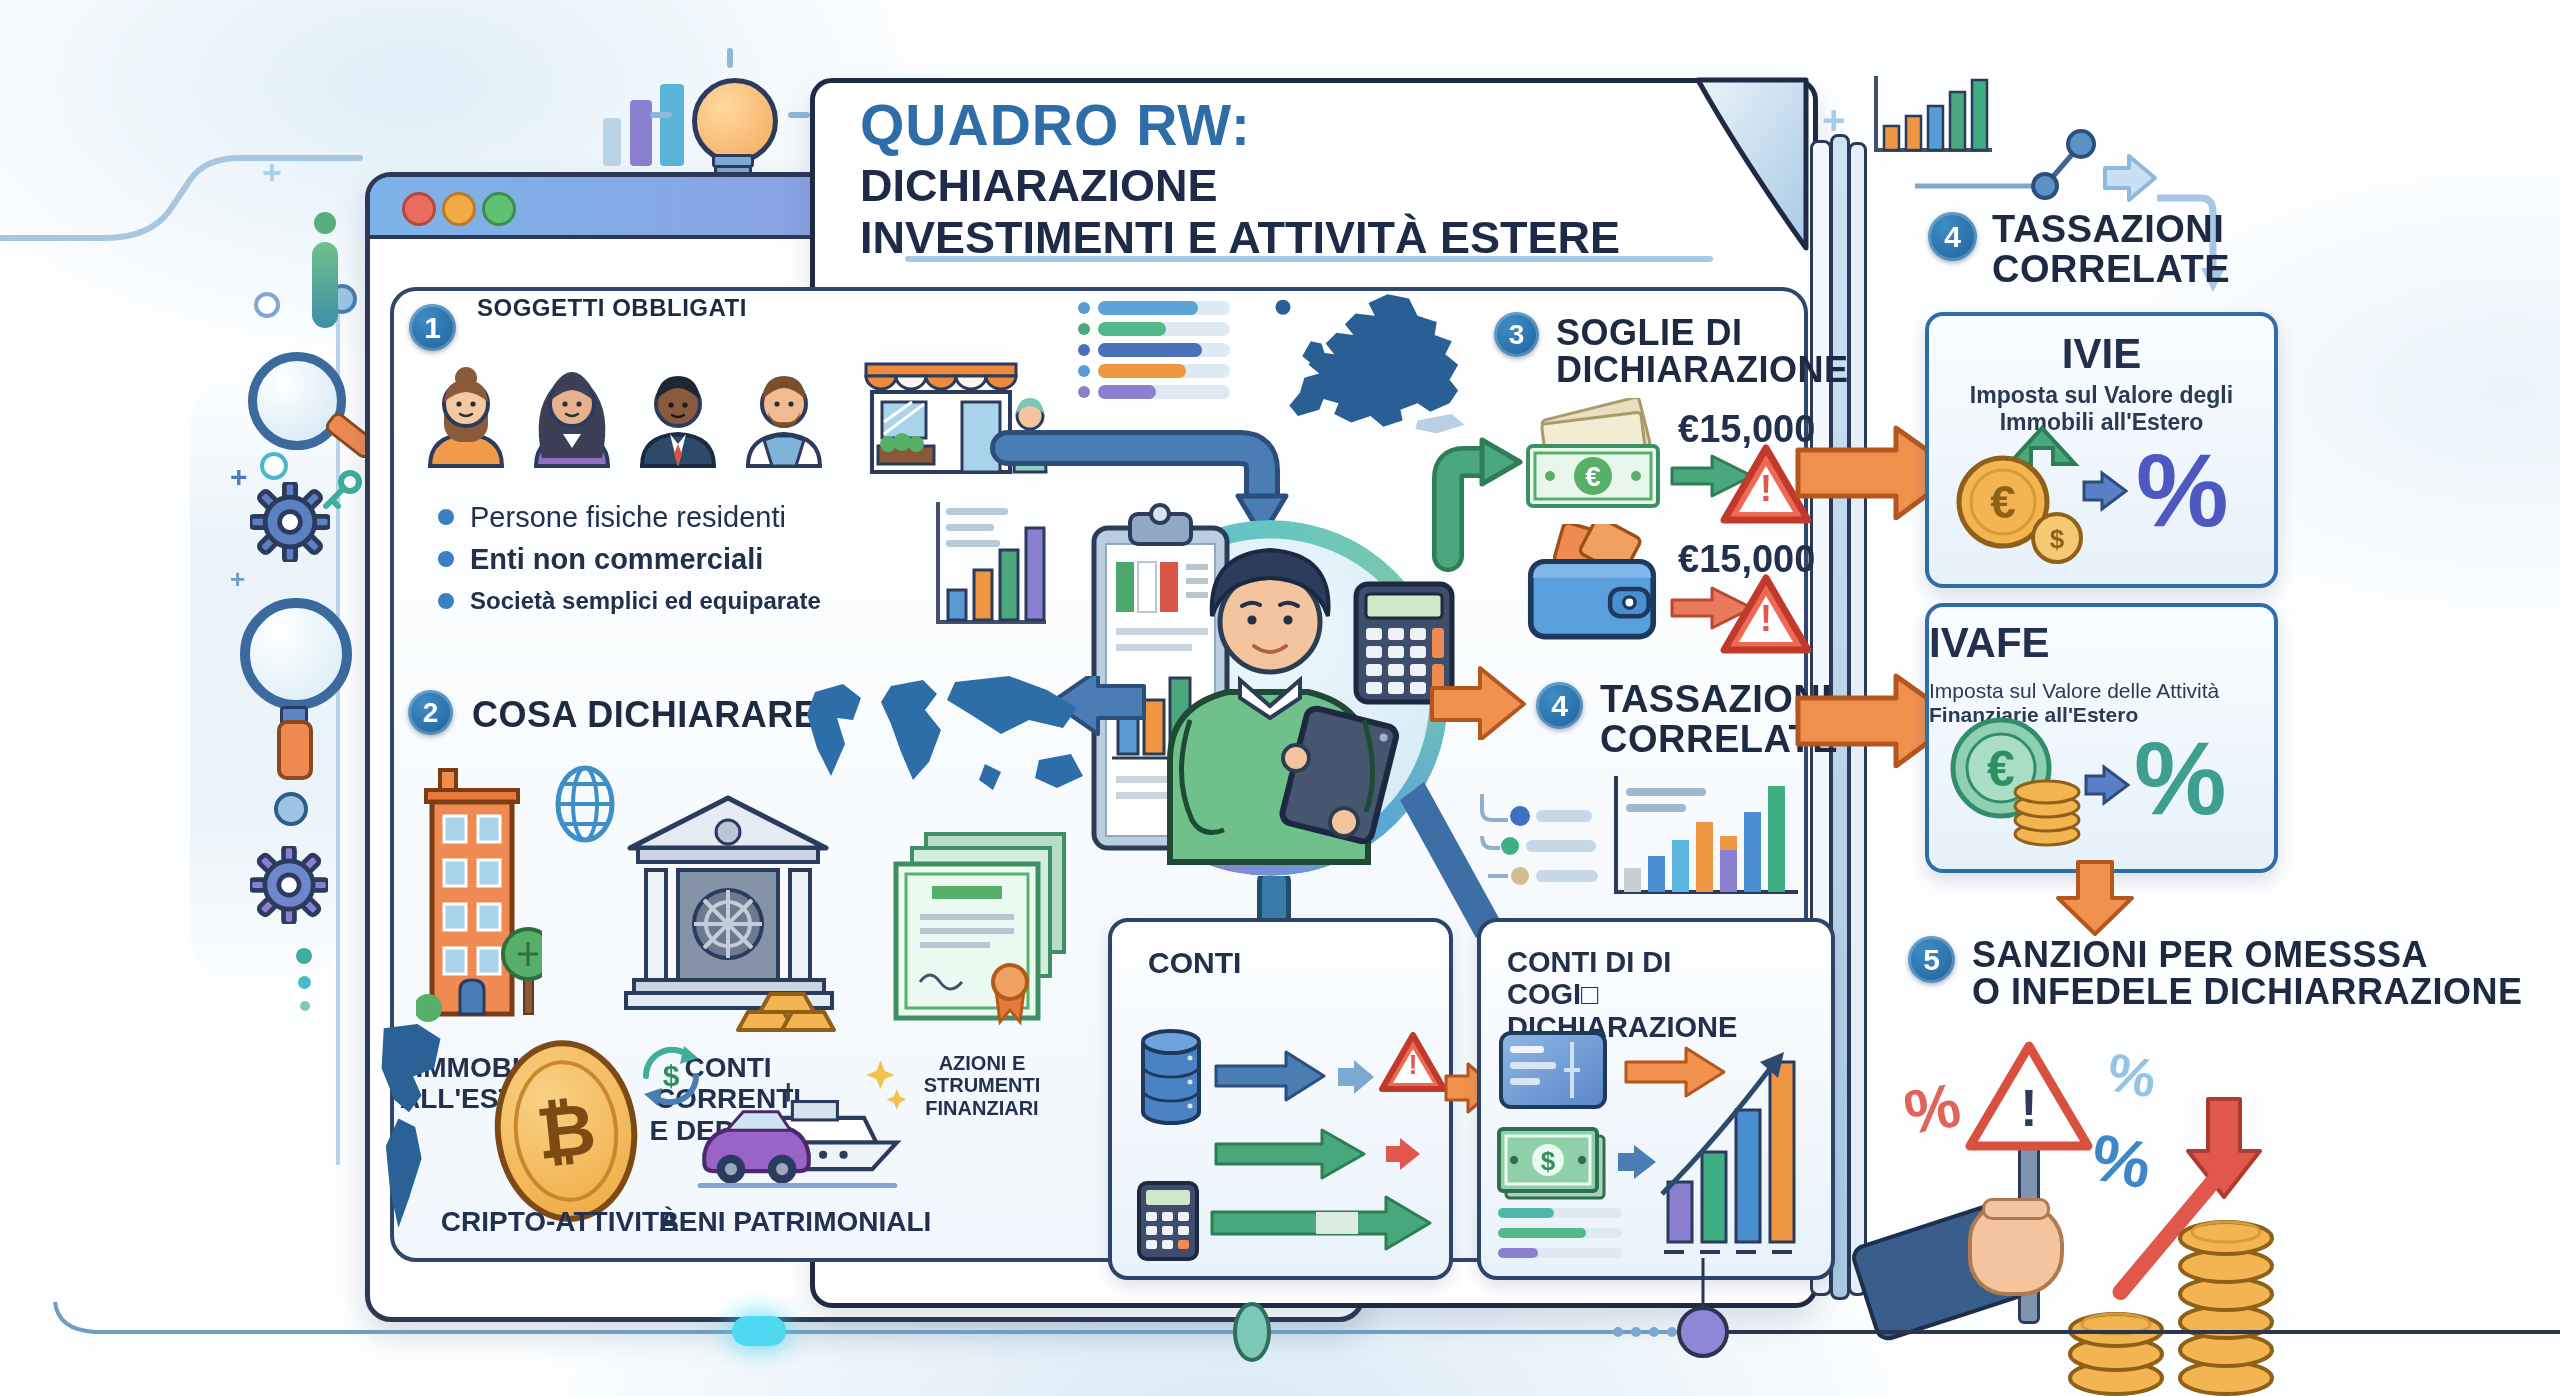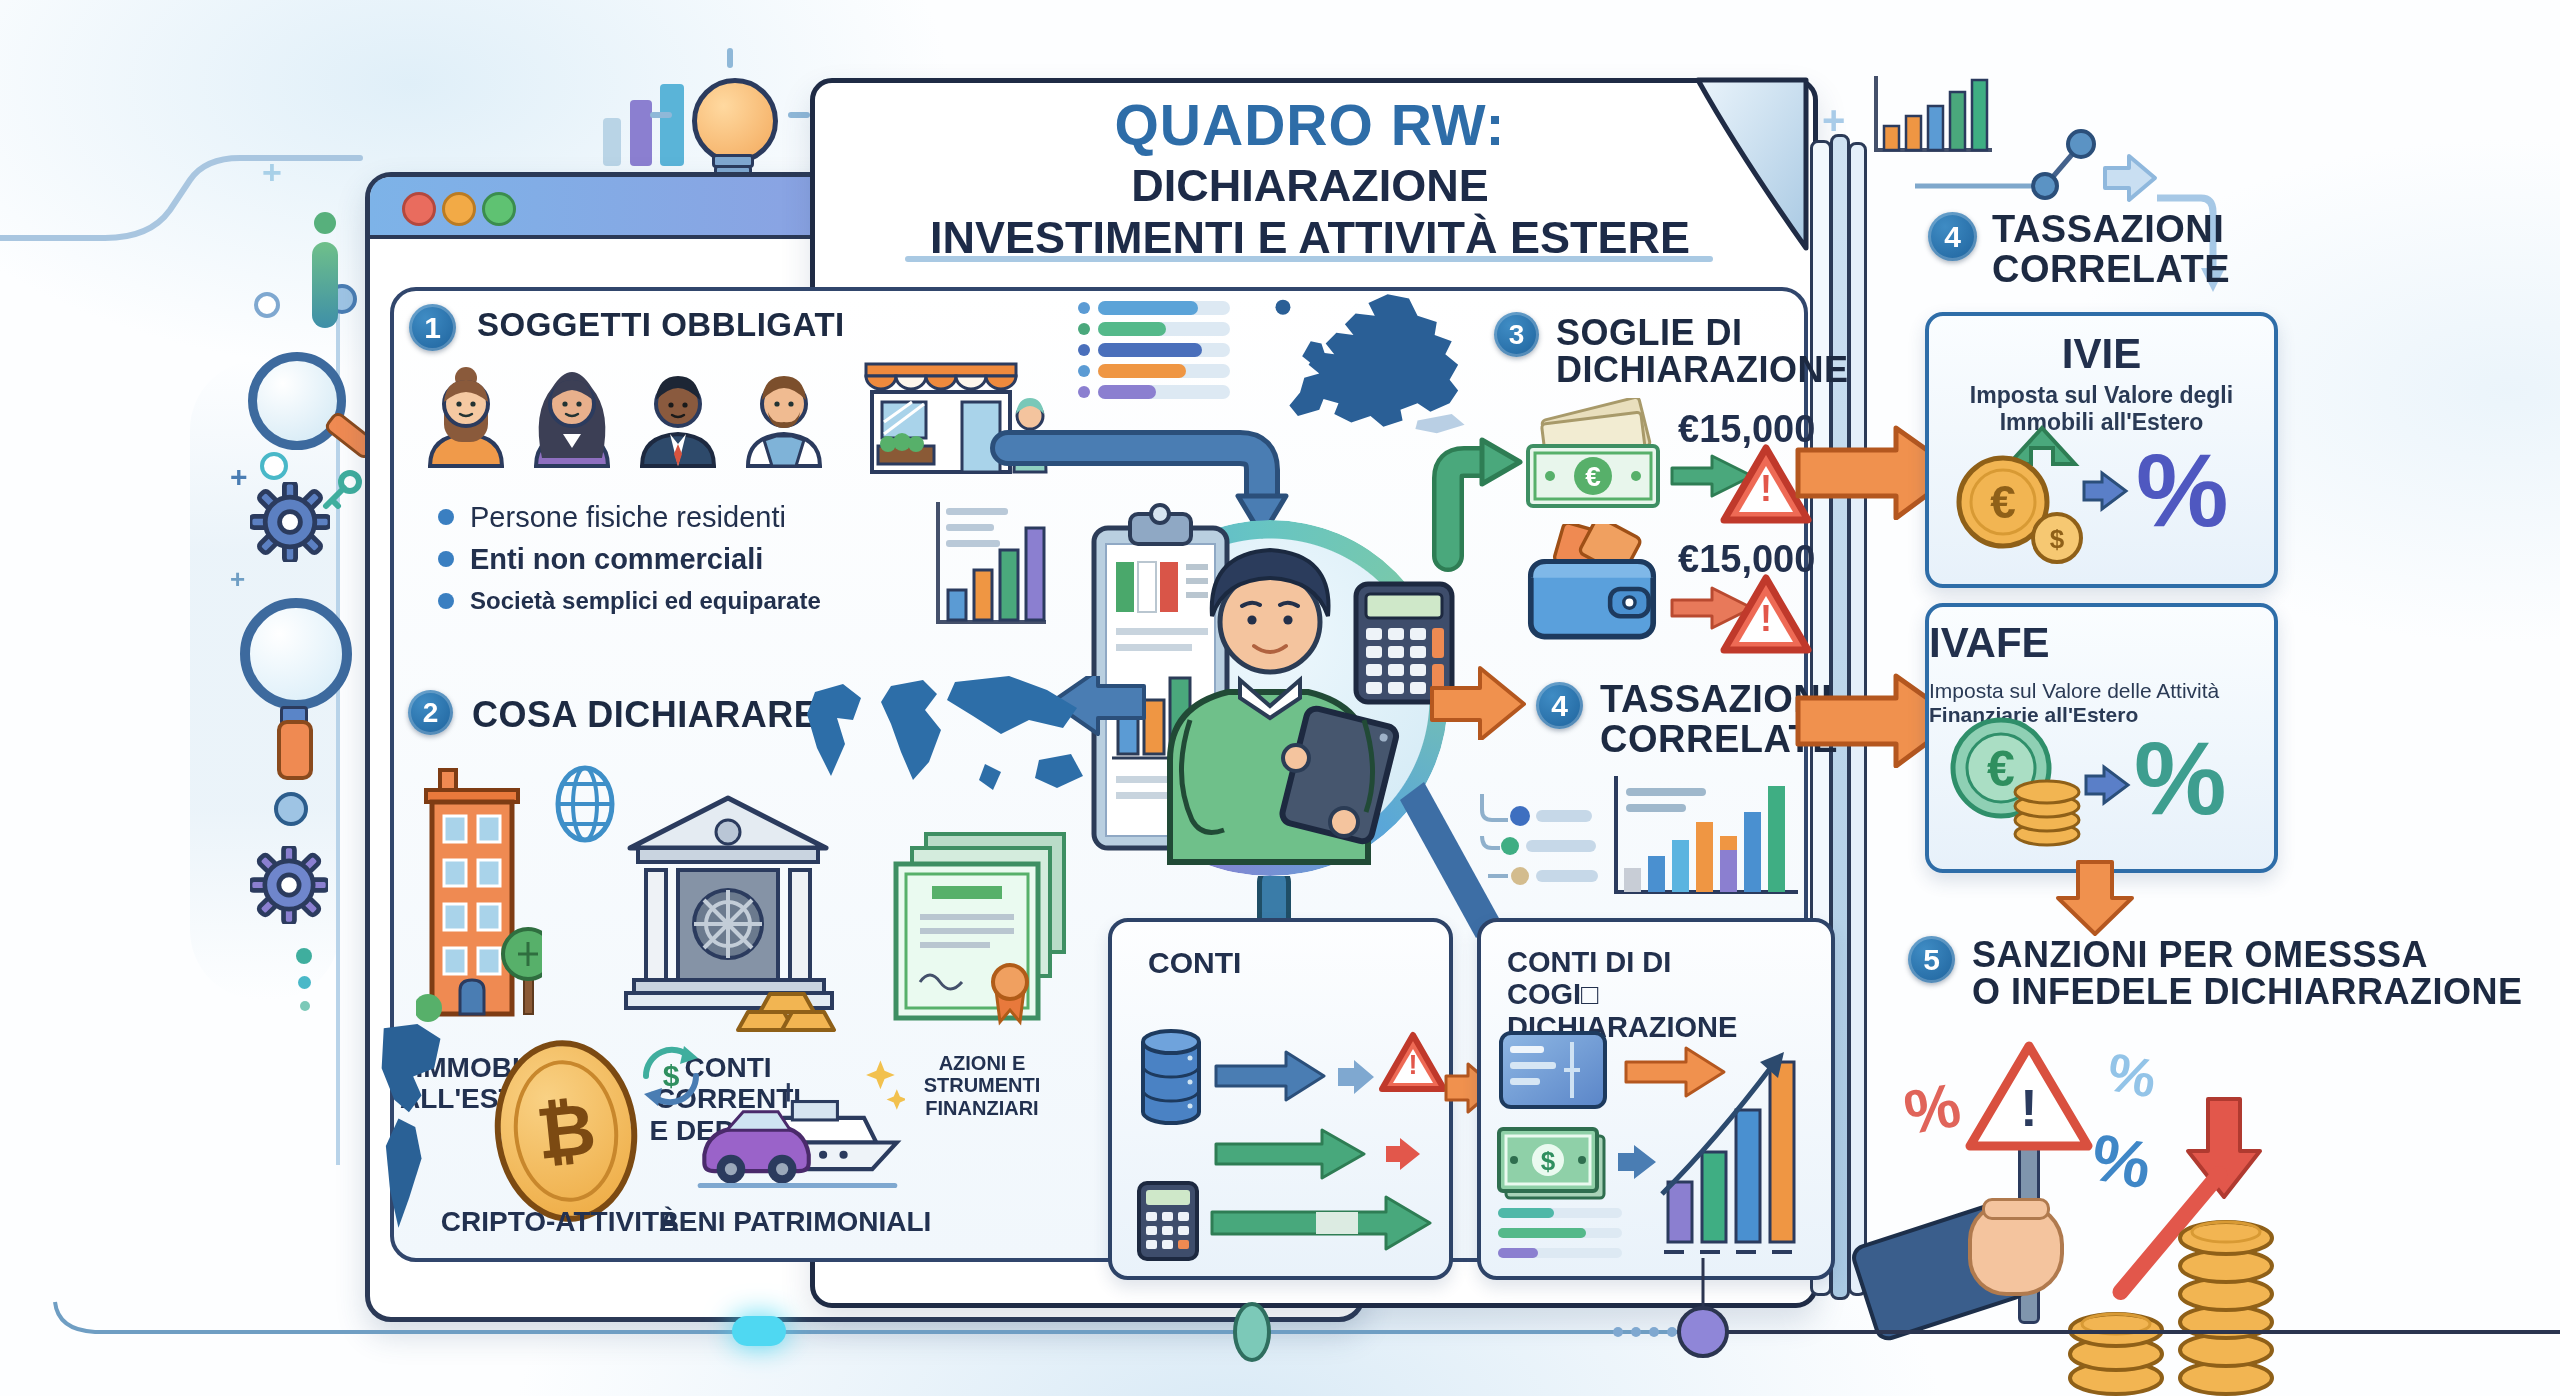--- a/index.html
+++ b/index.html
@@ -135,31 +135,31 @@
     <defs>
         <linearGradient id="fold" x1="0" y1="0" x2="1" y2="1">
       <stop offset="0" stop-color="#eaf4fb"></stop>
           <stop offset="1" stop-color="#a9c9e3"></stop>
         </linearGradient>
       </defs>
     <path d="M8,10 L116,10 L116,178 Q50,85 8,10 Z" fill="url(#fold)" stroke="#1f2b45" stroke-width="5" stroke-linejoin="round"></path>
   </svg>
   <div class="plus" style="left:1822px;top:100px;font-size:40px;color:#a8cbe8">+</div>
 
-  <div class="a" style="left:860px;top:92px;width:900px;text-align:center">
+  <div class="a" style="left:860px;top:92px;width:900px;text-align:left">
     <div style="font-size:57px;font-weight:bold;color:#2e6da8;letter-spacing:1px">QUADRO RW:</div>
     <div style="font-size:45px;font-weight:bold;color:#1d2b48;margin-top:2px">DICHIARAZIONE</div>
     <div style="font-size:45px;font-weight:bold;color:#1d2b48">INVESTIMENTI E ATTIVITÀ ESTERE</div>
   </div>
   <div class="a" style="left:905px;top:256px;width:808px;height:6px;background:#a9c9e3;border-radius:3px"></div>
 
   <div class="a panel" style="left:390px;top:287px;width:1410px;height:967px"></div>
 
   <div class="a badge" style="left:409px;top:304px;width:47px;height:47px;font-size:30px">1</div>
-  <div class="a sec-title" style="left:477px;top:308px;font-size:33px">SOGGETTI OBBLIGATI</div>
+  <div class="a sec-title" style="left:477px;top:296px;font-size:24px">SOGGETTI OBBLIGATI</div>
 
   <svg class="a" style="left:416px;top:362px" width="100" height="108" viewBox="0 0 100 108">
     <path d="M14,104 Q14,74 50,72 Q86,74 86,104 Z" fill="#f09a4a" stroke="#2b3b5e" stroke-width="4"></path>
     <rect x="28" y="34" width="44" height="46" rx="18" fill="#8a5a3b"></rect>
     <circle cx="50" cy="16" r="11" fill="#8a5a3b"></circle>
     <circle cx="50" cy="42" r="22" fill="#f5c9a2" stroke="#2b3b5e" stroke-width="4"></circle>
     <path d="M28,40 Q30,18 50,18 Q70,18 72,40 Q60,30 50,30 Q40,30 28,40 Z" fill="#8a5a3b"></path>
     <circle cx="43" cy="42" r="2.6" fill="#233"></circle>
       <circle cx="57" cy="42" r="2.6" fill="#233"></circle>
     <path d="M44,52 Q50,56 56,52" fill="none" stroke="#233" stroke-width="2.4" stroke-linecap="round"></path>

